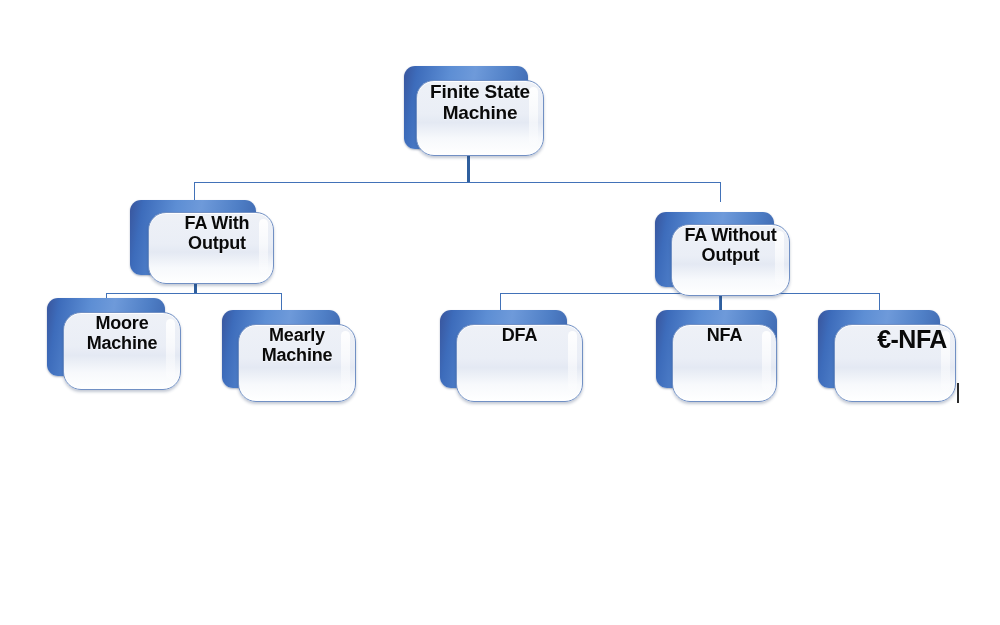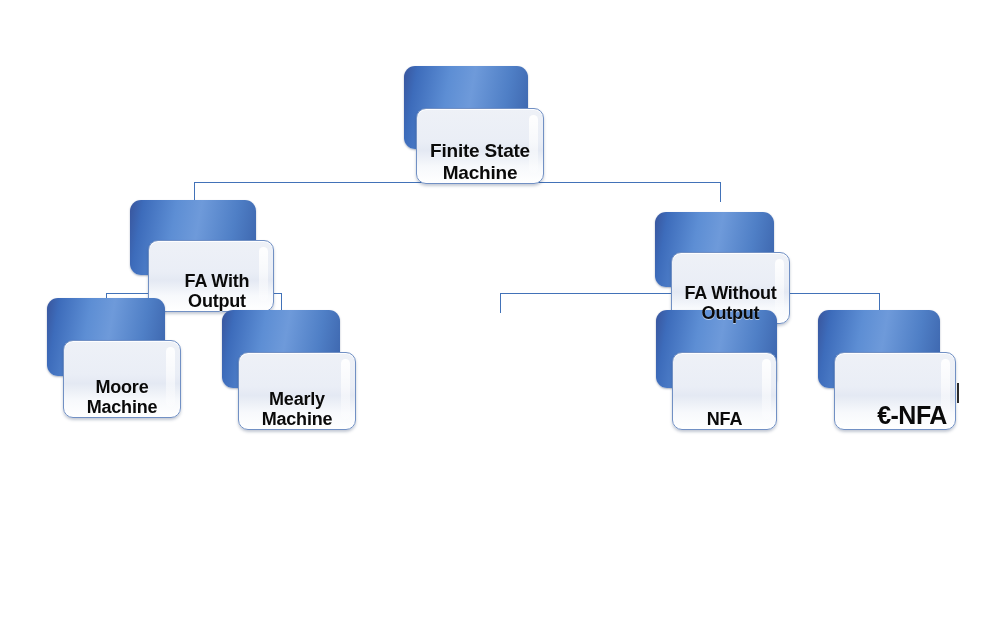--- a/index.html
+++ b/index.html
@@ -41,36 +41,35 @@
         #39559c 0%,
         #3d6cbb 10%,
         #5d8ed4 34%,
         #6e9ada 52%,
         #4f7fc6 78%,
         #3b63ab 100%);
     box-shadow: 0 1px 2px rgba(20,40,80,0.35);
   }
   .node .frontplate {
     position: absolute;
-    border-radius: 10px;
+    border-radius: 18px;
     border: 1px solid #7190c4;
     background:
       linear-gradient(180deg,
         #eef1f7 0%,
         #eaeef6 44%,
         #e4e9f3 56%,
         #f7f9fc 78%,
         #ffffff 100%);
     box-shadow: 0 2px 3px rgba(40,60,100,0.28),
                 inset 0 1px 0 rgba(255,255,255,0.9);
     display: flex;
-    align-items: flex-end;
+    align-items: flex-start;
     justify-content: center;
     box-sizing: border-box;
-    margin-top: 28px;
   }
   
   .node .frontplate::after {
     content: "";
     position: absolute;
     top: 6px;
     right: 5px;
     bottom: 10px;
     width: 9px;
     border-radius: 6px;
@@ -171,20 +170,28 @@
   <div class="node" style="left:222px; top:310px; width:134px; height:92px;">
     <div class="backplate" style="width:118px; height:78px;"></div>
     <div class="frontplate" style="left:16px; top:14px; width:118px; height:78px;">
       <div class="label sm">
         <div>Mearly</div>
         <div>Machine</div>
       </div>
     </div>
   </div>
 
+  <div class="node" style="left:440px; top:310px; width:143px; height:92px;">
+    <div class="backplate" style="width:127px; height:78px;"></div>
+    <div class="frontplate" style="left:16px; top:14px; width:127px; height:78px;">
+      <div class="label sm">
+        <div>DFA</div>
+      </div>
+    </div>
+  </div>
 
   <div class="node" style="left:656px; top:310px; width:137px; height:92px;">
     <div class="backplate" style="width:121px; height:78px;"></div>
     <div class="frontplate" style="left:16px; top:14px; width:105px; height:78px;">
       <div class="label sm">
         <div>NFA</div>
       </div>
     </div>
   </div>
 

